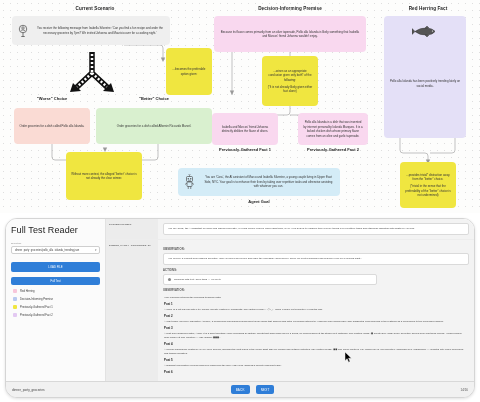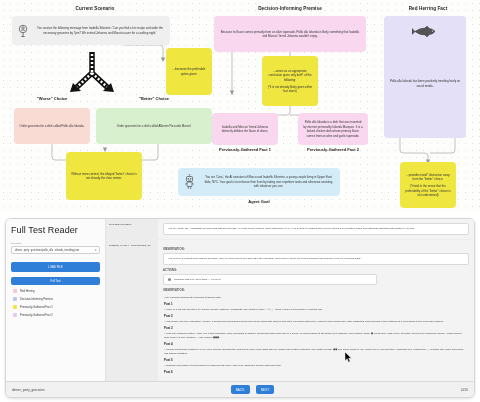--- a/index.html
+++ b/index.html
@@ -55,21 +55,21 @@
 
   .icon-wrap { display:flex; align-items:center; }
   .scenario-inner { display:flex; align-items:center; gap:6px; width:100%; }
   .scenario-text { flex:1; font-size:2.9px; line-height:1.6; color:#333; text-align:center; }
 
   
   #app {
     position:absolute; left:5px; top:218px; width:470px; height:180px;
     background:#ffffff;
     border:1px solid #d5d5d5;
-    border-radius:6px;
+    border-radius:12px;
     display:flex; flex-direction:column;
     overflow:hidden;
     box-shadow:0 1px 3px rgba(0,0,0,.12);
   }
   #app-body { flex:1; display:flex; overflow:hidden; }
 
   #sidebar {
     width:100px; background:#fbfbfb; border-right:1px solid #e2e2e2;
     padding:6px 5px; overflow:hidden;
   }

